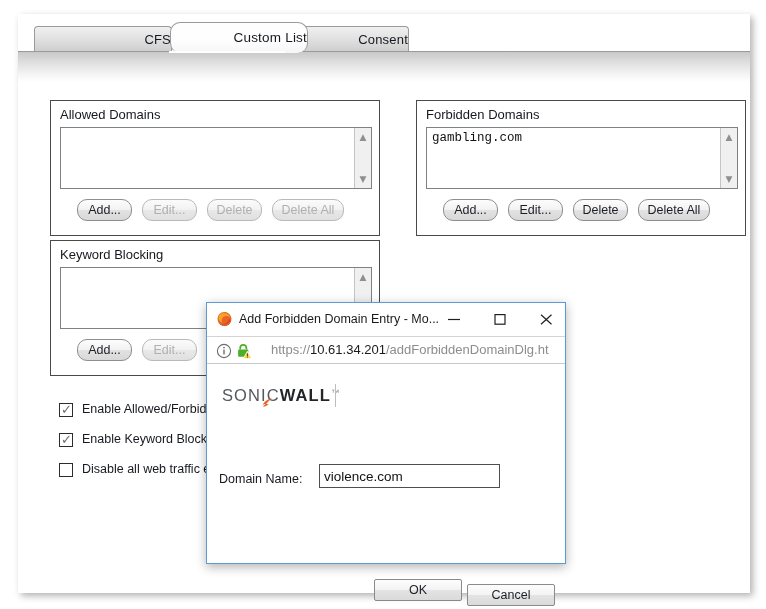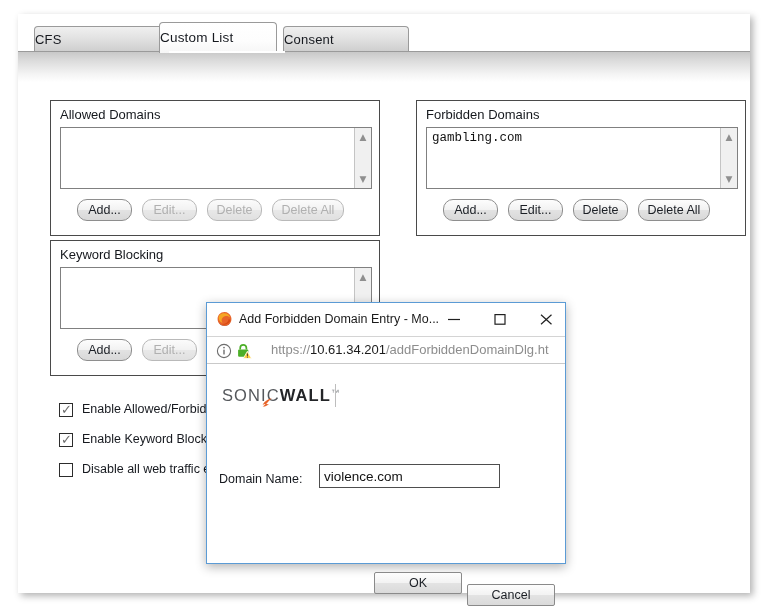--- a/index.html
+++ b/index.html
@@ -39,34 +39,34 @@
     position: absolute;
     top: 12px;
     height: 26px;
     box-sizing: border-box;
     border: 1px solid #9a9a9a;
     border-bottom: none;
     border-radius: 4px 4px 0 0;
     background: linear-gradient(to bottom, #f0f0f0 0%, #e2e2e2 45%, #cdcdcd 100%);
     font-size: 13px;
     color: #16191f;
-    text-align: left;
+    text-align: right;
     line-height: 25px;
     letter-spacing: 0.2px;
   }
   .tab.is-active {
     top: 8px;
     height: 31px;
     background: linear-gradient(to bottom, #ffffff 0%, #fdfdfd 60%, #f6f6f6 100%);
     line-height: 30px;
     font-size: 13.5px;
     z-index: 5;
   }
   .tab-cfs       { left: 16px;  width: 138px; }
-  .tab-custom    { left: 141px; width: 118px; }
+  .tab-custom    { left: 152px; width: 138px; border-radius: 10px; }
   .tab-consent   { left: 265px; width: 126px; }
 
   .tab-underline {
     position: absolute;
     left: 0;
     top: 37px;
     width: 732px;
     height: 1px;
     background: #9a9a9a;
   }
@@ -368,21 +368,21 @@
     height: 22px;
     border: 1px solid #8a8a8a;
     border-radius: 2px;
     background: linear-gradient(to bottom, #fdfdfd 0%, #f3f3f3 48%, #e3e3e3 52%, #dadada 100%);
     font-size: 12.5px;
     color: #1b1f25;
     text-align: center;
     line-height: 20px;
     cursor: default;
   }
-  .dlg-ok     { left: 167px; top: 208px; }
+  .dlg-ok     { left: 167px; top: 215px; }
   .dlg-cancel { left: 260px; top: 220px; }
 </style>
 </head>
 <body>
 
 <div class="page-shell">
 
   <div class="tab-strip">
     <div class="tab tab-cfs">
       <span>CFS</span>

